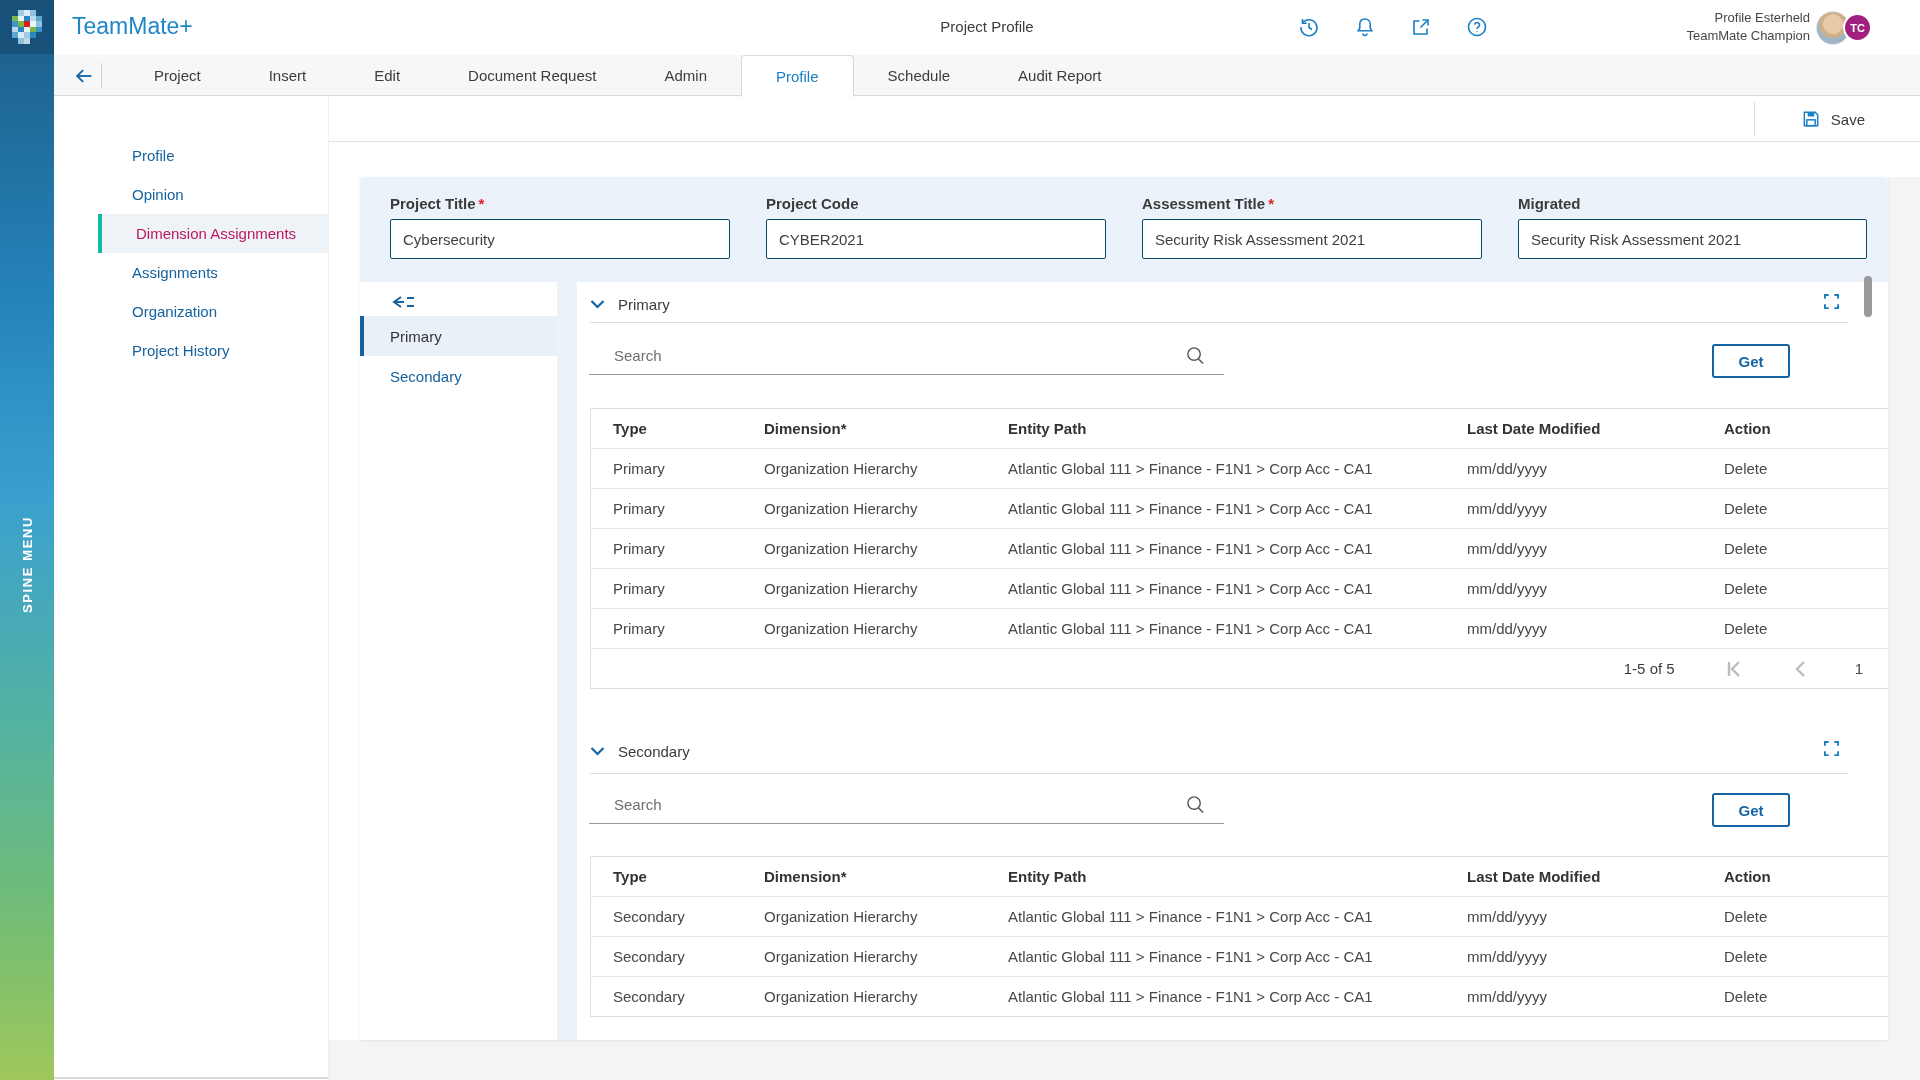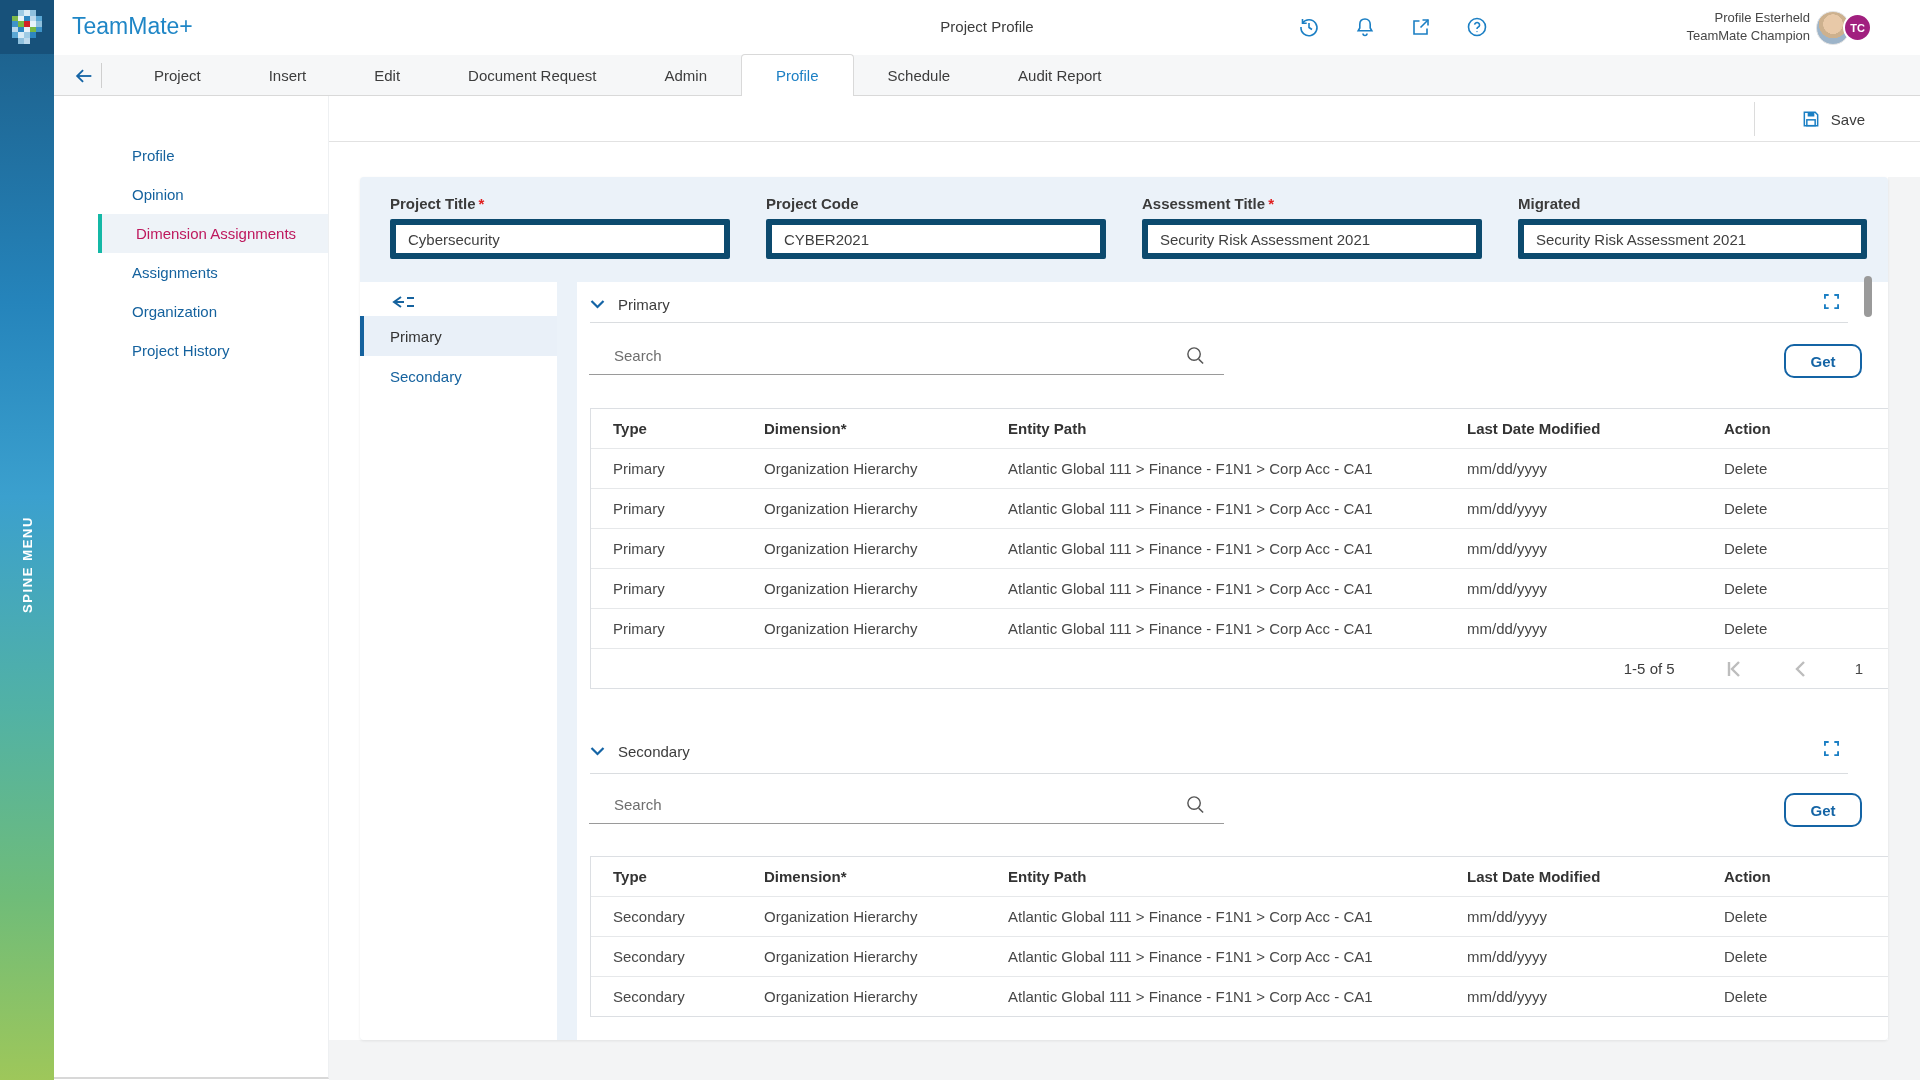--- a/index.html
+++ b/index.html
@@ -31,21 +31,21 @@
     border:1px solid #e2e2e2; }
   .tc-badge { position:absolute; right:0; top:3px; width:29px; height:29px; border-radius:50%;
     background:#a1207f; color:#fff; font-size:11px; font-weight:700;
     display:flex; align-items:center; justify-content:center; border:2px solid #fff; }
 
   
   .tab-bar { position:absolute; left:54px; top:55px; right:0; height:41px; background:#f6f7f8;
     border-bottom:1px solid #d9d9d9; }
   .back-btn { position:absolute; left:18px; top:9px; width:24px; height:24px; display:flex; align-items:center; justify-content:center; cursor:pointer; }
   .tab-divider { position:absolute; left:47px; top:8px; width:1px; height:25px; background:#cfcfcf; }
-  .tabs { position:absolute; left:48px; top:0; height:41px; display:flex;align-items:flex-end; }
+  .tabs { position:absolute; left:48px; top:0; height:41px; display:flex; }
   .tab { height:41px; padding:0 34px; display:flex; align-items:center; font-size:15px; color:#3c3c3c; cursor:pointer; }
   .tab.active { background:#fff; border:1px solid #d9d9d9; border-bottom:none; border-radius:4px 4px 0 0;
     color:#1b7fc4; height:42px; position:relative; z-index:2; }
 
   
   .toolbar { position:absolute; left:329px; top:96px; right:0; height:46px; background:#fff; border-bottom:1px solid #e2e2e2; }
   .toolbar .tdiv { position:absolute; right:165px; top:6px; width:1px; height:34px; background:#dcdcdc; }
   .save-btn { position:absolute; right:55px; top:8px; height:30px; display:flex; align-items:center; gap:10px;
     font-size:15px; color:#3c3c3c; cursor:pointer; }
 
@@ -61,21 +61,21 @@
   .gray-right { position:absolute; left:1888px; top:177px; width:32px; height:903px; background:#f3f4f5; }
   .gray-bottom { position:absolute; left:329px; top:1040px; right:0; height:40px; background:#f3f4f5; }
 
   .panel { position:absolute; left:360px; top:177px; width:1528px; height:863px;
     background:#ebf2f9; border-radius:4px; box-shadow:0 1px 3px rgba(0,0,0,0.08); }
 
   
   .ffield { position:absolute; top:18px; width:340px; }
   .ffield label { display:block; font-size:15px; font-weight:700; color:#3b3b3b; margin-bottom:7px; }
   .req { color:#e02020; font-weight:700; margin-left:3px; }
-  .ffield input { width:100%; height:40px; border:6px solid #0c4a6e; border-radius:2px; background:#fff;
+  .ffield input { width:100%; height:40px; border:1px solid #0c4a6e; border-radius:2px; background:#fff;
     font-family:inherit; font-size:15px; color:#3f3f3f; padding:0 12px; }
   .f0{left:30px;} .f1{left:406px;} .f2{left:782px;} .f3{left:1158px; width:349px;}
 
   
   .subnav { position:absolute; left:0; top:105px; width:197px; height:758px; background:#fff; border-radius:0 0 0 4px; }
   .collapse-btn { position:absolute; left:30px; top:8px; width:26px; height:24px; display:flex; align-items:center; justify-content:center; cursor:pointer; }
   .subnav-items { position:absolute; left:0; top:34px; right:0; }
   .sn-item { height:40px; display:flex; align-items:center; padding-left:30px; font-size:15px; color:#15629e; cursor:pointer; }
   .sn-item.selected { background:#e9f0f8; border-left:4px solid #15629e; padding-left:26px; color:#333; }
 
@@ -83,22 +83,22 @@
   .card { position:absolute; left:217px; top:105px; width:1311px; height:758px; background:#fff;
     border-radius:0 0 4px 0; overflow:hidden; }
   .sec-head { position:absolute; left:13px; height:32px; display:flex; align-items:center; gap:13px; font-size:15px; color:#3c3c3c; }
   .sec-divider { position:absolute; left:13px; width:1258px; height:1px; background:#dadde0; }
   .expand-btn { position:absolute; right:48px; width:16px; height:16px; cursor:pointer; }
   .search-wrap { position:absolute; left:12px; width:635px; height:37px; border-bottom:1px solid #9a9a9a; }
   .search-wrap input { width:560px; height:34px; border:none; outline:none; background:transparent;
     font-family:inherit; font-size:15px; color:#3f3f3f; padding:0 0 0 25px; }
   .search-wrap input::placeholder { color:#6e6e6e; opacity:1; }
   .search-ic { position:absolute; right:18px; top:7px; }
-  .get-btn { position:absolute; left:1207px; width:78px; height:34px; background:#fff;
-    border:2px solid #1464a5; border-radius:10px; color:#1464a5; font-weight:700; font-size:15px;
+  .get-btn { position:absolute; left:1135px; width:78px; height:34px; background:#fff;
+    border:2px solid #1464a5; border-radius:3px; color:#1464a5; font-weight:700; font-size:15px;
     font-family:inherit; cursor:pointer; }
 
   .dtable { position:absolute; left:13px; width:1436px; border:1px solid #dcdfe3; background:#fff; }
   .trow { display:flex; height:40px; align-items:center; border-top:1px solid #e6e8ea; font-size:15px; color:#474747; }
   .trow.thead { height:39px; border-top:none; font-weight:700; color:#333; }
   .c0{width:173px; padding-left:22px;} .c1{width:244px;} .c2{width:459px;} .c3{width:257px;} .c4{width:100px;}
 
   .pag-row { display:flex; height:40px; align-items:center; justify-content:flex-end; border-top:1px solid #e6e8ea;
     padding-right:30px; gap:44px; font-size:15px; color:#3c3c3c; }
   .pag-label { margin-right:4px; }

